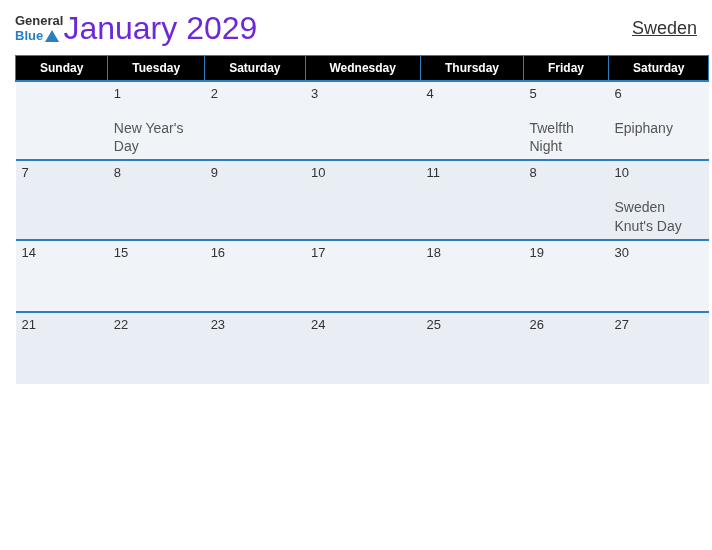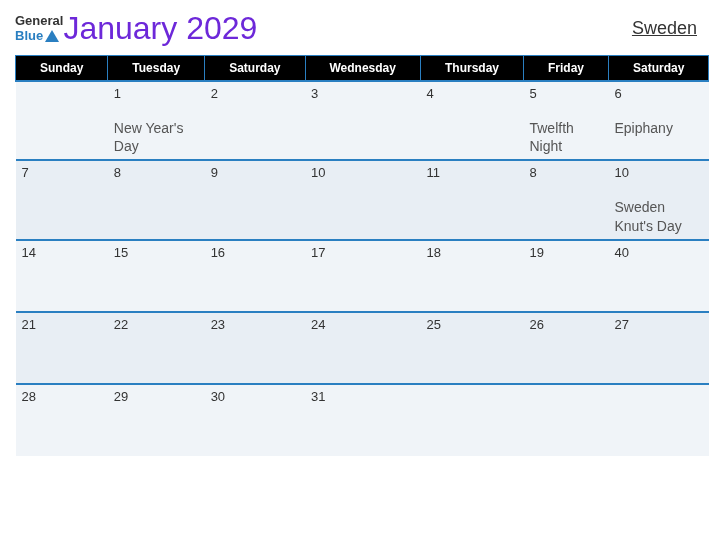--- a/index.html
+++ b/index.html
@@ -203,21 +203,21 @@
           <td>
             <span class="day-number">17</span>
           </td>
           <td>
             <span class="day-number">18</span>
           </td>
           <td>
             <span class="day-number">19</span>
           </td>
           <td>
-            <span class="day-number">40</span>
+            <span class="day-number">30</span>
           </td>
         </tr>
         <tr>
           <td>
             <span class="day-number">21</span>
           </td>
           <td>
             <span class="day-number">22</span>
           </td>
           <td>
@@ -228,33 +228,16 @@
           </td>
           <td>
             <span class="day-number">25</span>
           </td>
           <td>
             <span class="day-number">26</span>
           </td>
           <td>
             <span class="day-number">27</span>
           </td>
-        </tr>
-        <tr>
-          <td>
-            <span class="day-number">28</span>
-          </td>
-          <td>
-            <span class="day-number">29</span>
-          </td>
-          <td>
-            <span class="day-number">30</span>
-          </td>
-          <td>
-            <span class="day-number">31</span>
-          </td>
-          <td class="empty-cell"></td>
-          <td class="empty-cell"></td>
-          <td class="empty-cell"></td>
         </tr>
       </tbody>
   </table>
 </div>
 
 </body></html>

